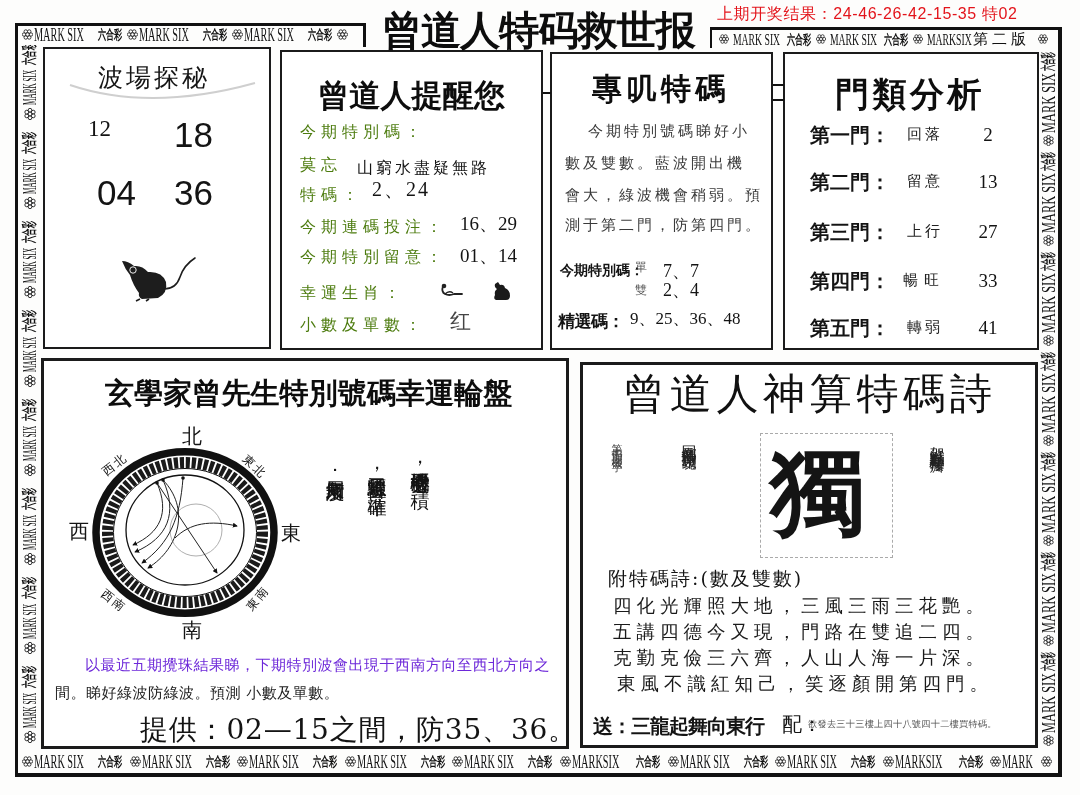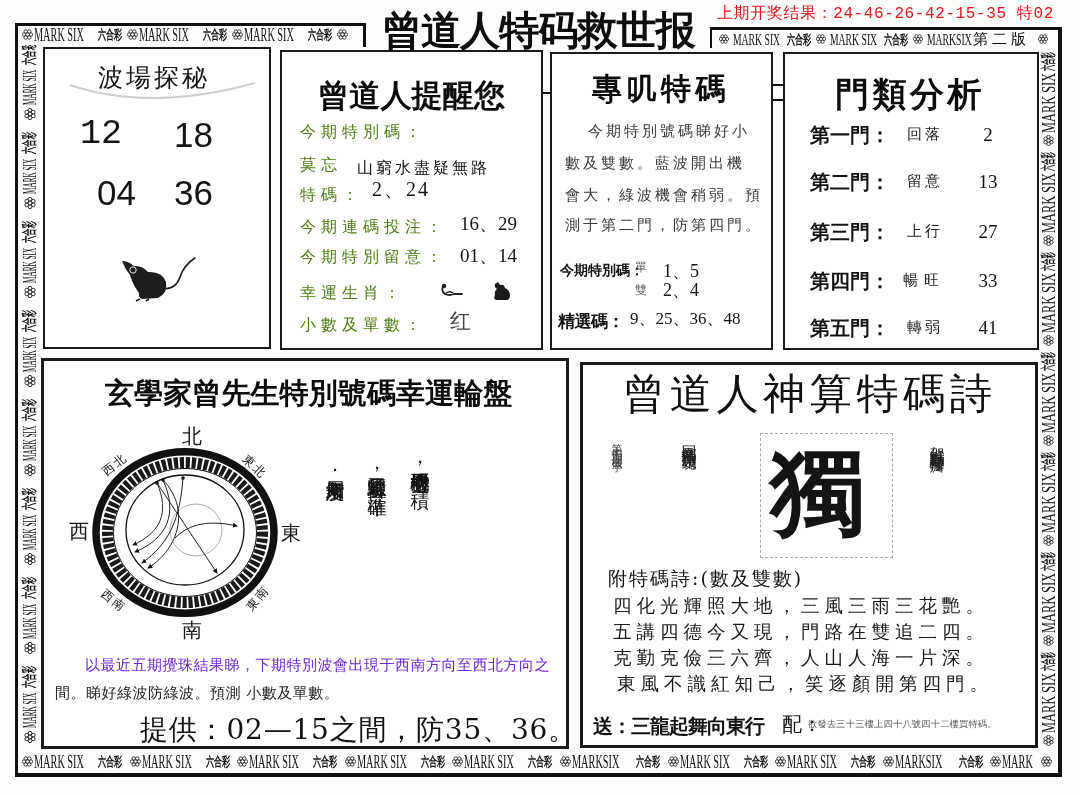--- a/index.html
+++ b/index.html
@@ -22,21 +22,21 @@
 .strip-tr .item:nth-of-type(3) .en{width:44px}
 .strip-tr .item:nth-of-type(3) .cn{width:64px;transform:none;font-weight:normal;font-family:"DejaVu Serif",serif;font-size:15px;letter-spacing:4px;margin-left:2px}
 .strip-b{--iw:107.6px;--fw:11px;--enf:18px;--enw:52px;--ens:.57;--gap:12px;--cnf:13px;--cnw:26px;--cns:.62}
 .strip-b .item:last-of-type{width:auto}
 .strip-b .item:last-of-type .en{width:36px}
 .strip-l{--iw:89px;--fw:12px;--enf:19px;--enw:37px;--ens:.38;--eml:3px;--gap:3px;--cnf:15px;--cnw:22px;--cns:.49}
 .strip-r{--iw:100px;--fw:11px;--enf:19px;--enw:60px;--ens:.65;--eml:2px;--gap:2px;--cnf:15px;--cnw:20px;--cns:.42}
 .vstrip{transform-origin:0 0;transform:rotate(-90deg)}
 .vtext{position:absolute;writing-mode:vertical-rl;text-orientation:upright;white-space:nowrap;line-height:1}
 .title{font-family:"DejaVu Serif",serif;font-weight:900;color:#0d0d0d}
-.red{color:#e3141b;font-family:Liberation Mono, monospace;font-size:16px;letter-spacing:.6px}
+.red{color:#e3141b;font-family:Liberation Sans, sans-serif;font-size:16px;letter-spacing:.6px}
 .lbl2{font-size:16px;letter-spacing:5px;color:#4d7c0f}
 .p3txt{font-size:15px;letter-spacing:3px;color:#3a3a3a}
 .door-lbl{font-size:20px;font-weight:bold;letter-spacing:0;font-family:"DejaVu Sans",sans-serif}
 .door-trend{font-size:15px;letter-spacing:3px;color:#222}
 .door-num{font-size:19px;font-family:"Liberation Serif",serif;text-align:center;width:40px}
 .dir{font-size:20px;width:20px;text-align:center}
 .dir-s{font-size:12px;width:26px;text-align:center;letter-spacing:2px}
 .poem-line{font-size:18.5px;letter-spacing:5px;color:#1a1a1a}
 </style>
 </head>
@@ -361,21 +361,21 @@
 
 <div class="a title" style="left:382px;top:10px;font-size:40px;letter-spacing:-0.9px">曾道人特码救世报</div>
 <div class="a red" style="left:717px;top:6px">
   <span>上期开奖结果：</span><span>24-46-26-42-15-35</span>&nbsp;<span>特02</span>
 </div>
 
 <div class="a" style="left:98px;top:65px;font-size:25px;letter-spacing:3px">波場探秘</div>
 <svg class="a" style="left:60px;top:78px" width="200" height="25" viewBox="0 0 200 25">
   <path d="M10 7 Q90 34 195 5" fill="none" stroke="#cfcfcf" stroke-width="2"></path>
 </svg>
-<div class="a" style="left:80px;top:117px;font-size:35px;font-family:Liberation Mono, monospace">12</div>
+<div class="a" style="left:88px;top:117px;font-size:23px;font-family:Liberation Serif, serif">12</div>
 <div class="a" style="left:174px;top:117px;font-size:35px;font-family:'Liberation Sans',sans-serif">18</div>
 <div class="a" style="left:97px;top:175px;font-size:35px;font-family:'Liberation Sans',sans-serif">04</div>
 <div class="a" style="left:174px;top:175px;font-size:35px;font-family:'Liberation Sans',sans-serif">36</div>
 <svg class="a" style="left:118px;top:255px" width="80" height="48" viewBox="0 0 80 48">
   <path d="M4 6 Q10 6 16 11 Q24 10 30 17 Q44 16 48 27 Q50 38 40 43 L24 44 Q20 42 21 38 Q15 30 12 20 Q7 14 4 6 Z" fill="#1d1d1d"></path>
   <circle cx="15" cy="15" r="3.2" fill="none" stroke="#eee" stroke-width="1"></circle>
   <path d="M46 34 Q58 34 62 22 Q66 10 77 3" fill="none" stroke="#1d1d1d" stroke-width="1.6" stroke-linecap="round"></path>
   <path d="M22 44 l-4 2 M31 44 l-3 2" stroke="#1d1d1d" stroke-width="1.6"></path>
 </svg>
 
@@ -401,21 +401,21 @@
 <div class="a lbl2" style="left:300px;top:317px">小數及單數：</div>
 <div class="a" style="left:450px;top:311px;font-size:21px;color:#444">红</div>
 
 <div class="a title" style="left:592px;top:74px;font-size:30px;letter-spacing:4.5px;font-family:'DejaVu Sans',sans-serif">專叽特碼</div>
 <div class="a p3txt" style="left:588px;top:124px">今期特別號碼睇好小</div>
 <div class="a p3txt" style="left:565px;top:156px">數及雙數。藍波開出機</div>
 <div class="a p3txt" style="left:565px;top:188px">會大，綠波機會稍弱。預</div>
 <div class="a p3txt" style="left:565px;top:218px">測于第二門，防第四門。</div>
 <div class="a" style="left:560px;top:263px;font-size:14px;font-weight:bold">今期特別碼：</div>
 <div class="a" style="left:635px;top:261px;font-size:12px;color:#555">單</div>
-<div class="a" style="left:663px;top:262px;font-size:18px;font-family:'Liberation Serif',serif">1、5</div>
+<div class="a" style="left:663px;top:262px;font-size:18px;font-family:'Liberation Serif',serif">7、7</div>
 <div class="a" style="left:635px;top:284px;font-size:12px;color:#555">雙</div>
 <div class="a" style="left:663px;top:281px;font-size:18px;font-family:'Liberation Serif',serif">2、4</div>
 <div class="a" style="left:558px;top:313px;font-size:17px;font-weight:bold;letter-spacing:-0.5px">精選碼：</div>
 <div class="a" style="left:630px;top:310px;font-size:17px;font-family:'Liberation Serif',serif">9、25、36、48</div>
 
 <div class="a title" style="left:835px;top:77px;font-size:34px;letter-spacing:3.5px;font-family:'DejaVu Sans',sans-serif">門類分析</div>
 
 <div class="a door-lbl" style="left:810px;top:125px">第一門：</div>
 <div class="a door-trend" style="left:907px;top:127px">回落</div>
 <div class="a door-num" style="left:968px;top:125px">2</div>

